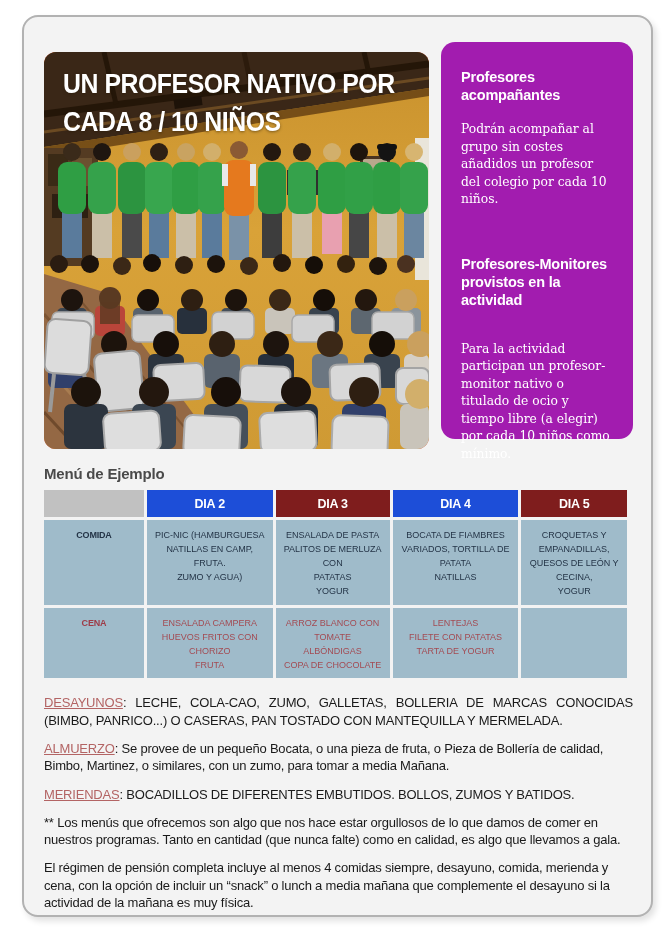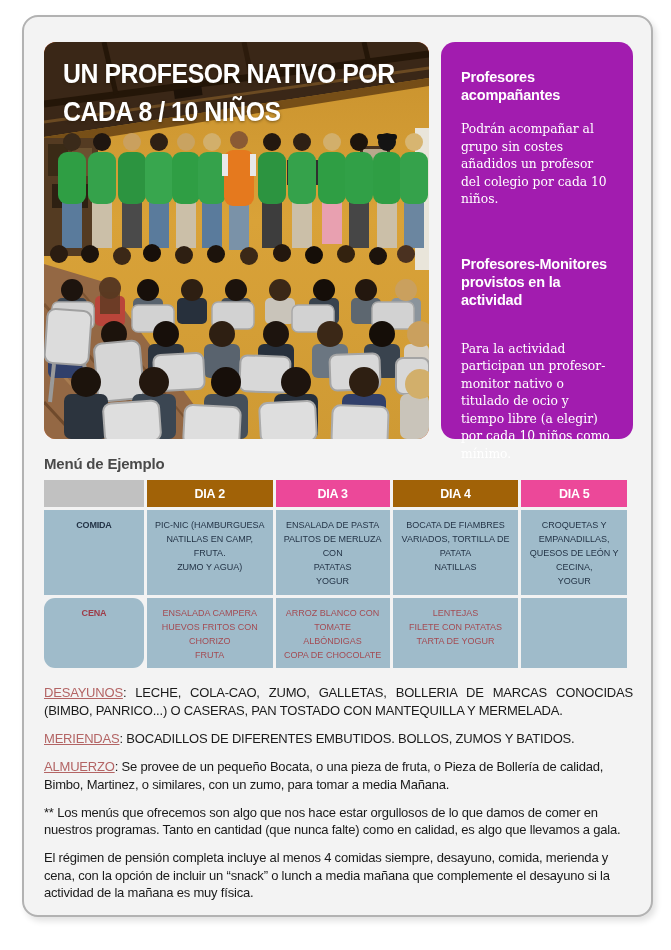--- a/index.html
+++ b/index.html
@@ -3,44 +3,44 @@
 <meta charset="utf-8">
 <style>
   html,body{margin:0;padding:0;background:#ffffff;width:671px;height:950px;overflow:hidden;
     font-family:"Liberation Sans",sans-serif;}
   *{box-sizing:border-box;}
   .page{position:absolute;left:22px;top:15px;width:631px;height:902px;background:#f3f3f3;
     border:2px solid #b2b2b2;border-radius:16px;padding:25px 18px 0 20px;
     box-shadow:3px 4px 6px rgba(0,0,0,0.12);}
   .top-row{display:flex;gap:12px;}
   .photo{width:385px;height:397px;border-radius:12px;overflow:hidden;position:relative;flex:none;
-    background:#ec4899;}
+    background:#ec4899;margin-top:10px;}
   .photo svg{position:absolute;inset:0;width:100%;height:100%;display:block;}
   .headline{position:absolute;left:19px;top:13px;color:#ffffff;font-weight:bold;font-size:27px;
     line-height:38px;letter-spacing:-0.5px;transform:scaleX(0.92);transform-origin:left top;
     text-shadow:0 1px 3px rgba(40,25,5,0.5);white-space:nowrap;}
   .greenbox{flex:1;background:#a21caf;border-radius:14px;color:#ffffff;padding:26px 20px;height:397px;}
   .gb-h{font-size:14.5px;font-weight:bold;line-height:1.25;letter-spacing:-0.2px;}
   .gb-p{font-family:"DejaVu Serif",serif;font-size:12.3px;line-height:1.42;margin-top:17px;}
   .gb-h2{margin-top:46px;}
   .gb-p2{margin-top:32px;}
   .menu-title{margin-top:16px;font-size:15px;font-weight:bold;color:#4a4a4a;letter-spacing:-0.2px;}
   table.menu{width:100%;border-collapse:separate;border-spacing:3px;margin-top:5px;table-layout:fixed;
     margin-left:-3px;margin-right:-3px;}
   table.menu th{height:27px;color:#ffffff;font-size:12.5px;font-weight:bold;letter-spacing:-0.2px;}
-  th.cell-dark{background:#a16207;}
-  th.cell-mid{background:#ec4899;}
+  th.cell-dark{background:#1d4ed8;}
+  th.cell-mid{background:#7f1d1d;}
   th.cell-first{background:#c1c1c1;}
   table.menu td{background:#9fbbca;vertical-align:top;text-align:center;padding:9px 4px 6px;
     font-size:9px;line-height:1.55;white-space:pre-line;color:#243447;}
   td.rowlabel{font-size:13px;font-weight:bold;padding-top:11px;letter-spacing:-0.2px;white-space:normal;
     color:#1e2b3a;margin-left:48px;}
   tr.row-comida td{height:66px;}
   tr.row-cena td{height:62px;color:#a34b53;}
-  tr.row-cena td.rowlabel{color:#9e3b47;border-radius:11px;}
+  tr.row-cena td.rowlabel{color:#9e3b47;}
   .paras{margin-top:13px;font-size:13px;line-height:1.33;color:#1a1a1a;letter-spacing:-0.2px;}
   .para{margin-bottom:11px;}
   .para.justify{text-align:justify;}
   .plabel{color:#b36464;text-decoration:underline;}
 </style>
 </head>
 <body>
 
 <div class="page">
 
@@ -317,19 +317,19 @@
       <td>LENTEJAS
 FILETE CON PATATAS
 TARTA DE YOGUR</td>
       <td></td>
     </tr>
   </tbody>
     </table>
 
   <div class="paras">
     <div class="para justify"><span class="plabel">DESAYUNOS</span><span>: LECHE, COLA-CAO, ZUMO, GALLETAS, BOLLERIA DE MARCAS CONOCIDAS (BIMBO, PANRICO...) O CASERAS, PAN TOSTADO CON MANTEQUILLA Y MERMELADA.</span></div>
+    <div class="para"><span class="plabel">ALMUERZO</span><span>: Se provee de un pequeño Bocata, o una pieza de fruta, o Pieza de Bollería de calidad, Bimbo, Martinez, o similares, con un zumo, para tomar a media Mañana.</span></div>
     <div class="para"><span class="plabel">MERIENDAS</span><span>: BOCADILLOS DE DIFERENTES EMBUTIDOS. BOLLOS, ZUMOS Y BATIDOS.</span></div>
-    <div class="para"><span class="plabel">ALMUERZO</span><span>: Se provee de un pequeño Bocata, o una pieza de fruta, o Pieza de Bollería de calidad, Bimbo, Martinez, o similares, con un zumo, para tomar a media Mañana.</span></div>
     <div class="para"><span>** Los menús que ofrecemos son algo que nos hace estar orgullosos de lo que damos de comer en nuestros programas. Tanto en cantidad (que nunca falte) como en calidad, es algo que llevamos a gala.</span></div>
     <div class="para"><span>El régimen de pensión completa incluye al menos 4 comidas siempre, desayuno, comida, merienda y cena, con la opción de incluir un “snack” o lunch a media mañana que complemente el desayuno si la actividad de la mañana es muy física.</span></div>
   </div>
 
 </div>
 
 </body></html>

